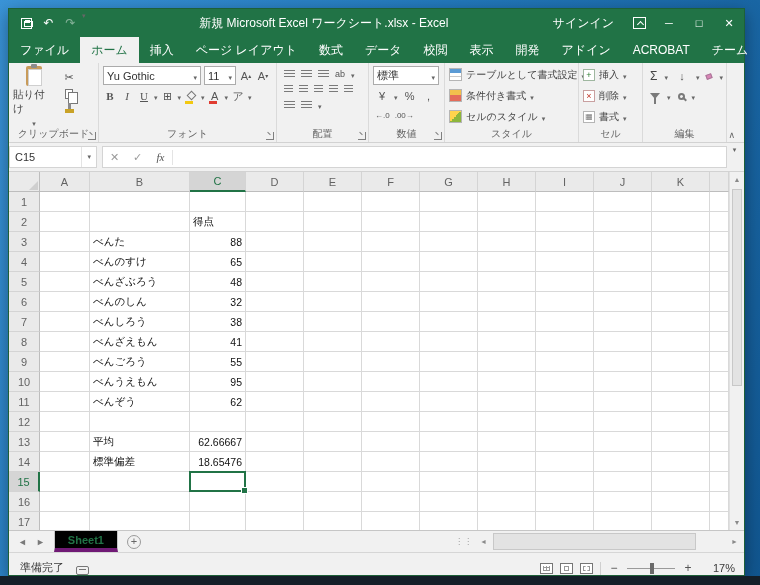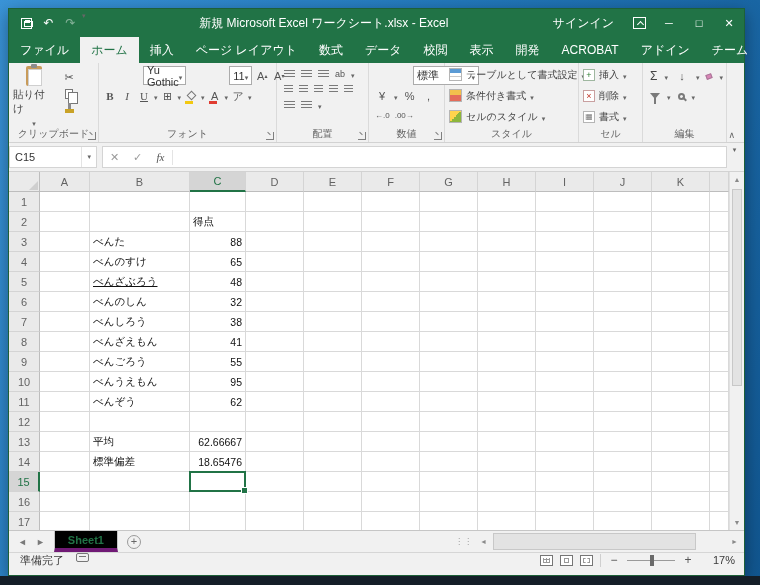--- a/index.html
+++ b/index.html
@@ -50,21 +50,21 @@
 .clip-icon::after{content:'';position:absolute;top:3px;left:2px;width:12px;height:15px;background:#fff;border:1px solid #cfcfcf;}
 .plabel{font-size:10.5px;color:#444;margin-top:2px;}
 .clip-col{display:flex;flex-direction:column;align-items:center;gap:4px;margin-left:7px;padding-top:3px;}
 .icon-copy{width:8px;height:10px;border:1px solid #777;background:#fff;position:relative;}
 .icon-copy::after{content:'';position:absolute;left:2px;top:2px;width:8px;height:10px;border:1px solid #777;background:#fff;}
 .icon-painter{width:3px;height:6px;background:#8a8a8a;position:relative;margin-bottom:4px;}
 .icon-painter::after{content:'';position:absolute;top:6px;left:-3px;width:9px;height:4px;background:#c9a227;}
 
 .g-font{width:178px;flex-direction:column;gap:3px;}
 .frow{display:flex;align-items:center;gap:3px;}
-.combo{background:#fff;border:1px solid #ababab;height:19px;display:flex;align-items:center;justify-content:space-between;padding:0 3px;font-size:11px;color:#333;margin-left:40px;}
+.combo{background:#fff;border:1px solid #ababab;height:19px;display:flex;align-items:center;justify-content:space-between;padding:0 3px;font-size:11px;color:#333;}
 .fname{width:98px;}
 .fsize{width:32px;}
 .tinyup::after{content:"▴";font-size:6px;vertical-align:super;color:#555;}
 .tinydn::after{content:"▾";font-size:6px;vertical-align:super;color:#555;}
 .bold{font-weight:bold;font-family:"Liberation Serif",serif;}
 .italic{font-style:italic;font-family:"Liberation Serif",serif;}
 .uline{text-decoration:underline;font-family:"Liberation Serif",serif;}
 .cbar{position:relative;}
 .cbar .bar{position:absolute;left:1px;right:5px;bottom:0;height:3px;}
 .bar.red{background:#e03c31;}
@@ -150,21 +150,21 @@
 .add-sheet{display:flex;align-items:center;padding:0 9px;}
 .plus-circle{width:14px;height:14px;border:1px solid #9a9a9a;border-radius:50%;display:flex;align-items:center;justify-content:center;font-size:11px;color:#666;line-height:1;}
 .tab-filler{flex:1;}
 .splitdots{display:flex;align-items:center;color:#9a9a9a;font-size:8px;letter-spacing:1px;padding-right:3px;}
 .hscroll{width:266px;display:flex;align-items:center;margin-right:2px;}
 .hs-arrow{width:15px;text-align:center;font-size:7px;color:#8a8a8a;}
 .hs-track{flex:1;height:100%;position:relative;}
 .hs-thumb{position:absolute;top:2px;bottom:2px;left:2px;width:86%;background:#e3e3e3;border:1px solid #c8c8c8;}
 
 
-.status-bar{height:23px;background:#f1f1f1;border-top:1px solid #d6d6d6;display:flex;align-items:flex-start;font-size:11px;color:#3a3a3a;flex:0 0 auto;padding-left:11px;}
+.status-bar{height:23px;background:#f1f1f1;border-top:1px solid #d6d6d6;display:flex;align-items:flex-end;font-size:11px;color:#3a3a3a;flex:0 0 auto;padding-left:11px;}
 .macro{width:13px;height:9px;border:1px solid #777;border-radius:2px;margin-left:12px;position:relative;}
 .macro::after{content:'';position:absolute;left:2px;top:2px;right:2px;height:1px;background:#777;}
 .sb-right{margin-left:auto;display:flex;align-items:center;gap:7px;padding-right:9px;}
 .vb{position:relative;width:13px;height:11px;border:1px solid #767676;background:#fff;}
 .vb-grid::before{content:'';position:absolute;inset:2px;background:repeating-linear-gradient(0deg,#999 0 1px,rgba(0,0,0,0) 1px 3px),repeating-linear-gradient(90deg,#999 0 1px,rgba(0,0,0,0) 1px 3px);}
 .vb-page::before{content:'';position:absolute;inset:2px 3px;border:1px solid #999;}
 .vb-break::before{content:'';position:absolute;inset:2px;border:1px dashed #999;}
 .sb-sep{width:1px;height:13px;background:#cfcfcf;}
 .zbtn{font-size:12px;color:#555;width:12px;text-align:center;}
 .ztrack{width:48px;height:1px;background:#9a9a9a;position:relative;}
@@ -204,22 +204,22 @@
     <div class="tablist">
         <div class="tab">ファイル</div>
         <div class="tab active">ホーム</div>
         <div class="tab">挿入</div>
         <div class="tab">ページ レイアウト</div>
         <div class="tab">数式</div>
         <div class="tab">データ</div>
         <div class="tab">校閲</div>
         <div class="tab">表示</div>
         <div class="tab">開発</div>
+        <div class="tab">アドイン</div>
         <div class="tab">ACROBAT</div>
-        <div class="tab">アドイン</div>
         <div class="tab">チーム</div>
       </div>
     <div class="tab-extra">
       
       
     </div>
 
   </div>
 
   <div class="ribbon">
@@ -469,21 +469,21 @@
             <div class="cell" style="width: 58px;"></div>
             <div class="cell" style="width: 58px;"></div>
             <div class="cell" style="width: 58px;"></div>
             <div class="cell" style="width: 58px;"></div>
             <div class="cell" style="width: 58px;"></div>
             <div class="cell fill"></div>
           </div>
           <div class="grid-row">
             <div class="row-h">5</div>
             <div class="cell" style="width: 50px;"></div>
-            <div class="cell" style="width: 100px; text-decoration: underline;">べんざぶろう</div>
+            <div class="cell" style="width: 100px;">べんざぶろう</div>
             <div class="cell ar" style="width: 56px;">48</div>
             <div class="cell" style="width: 58px;"></div>
             <div class="cell" style="width: 58px;"></div>
             <div class="cell" style="width: 58px;"></div>
             <div class="cell" style="width: 58px;"></div>
             <div class="cell" style="width: 58px;"></div>
             <div class="cell" style="width: 58px;"></div>
             <div class="cell" style="width: 58px;"></div>
             <div class="cell" style="width: 58px;"></div>
             <div class="cell fill"></div>

